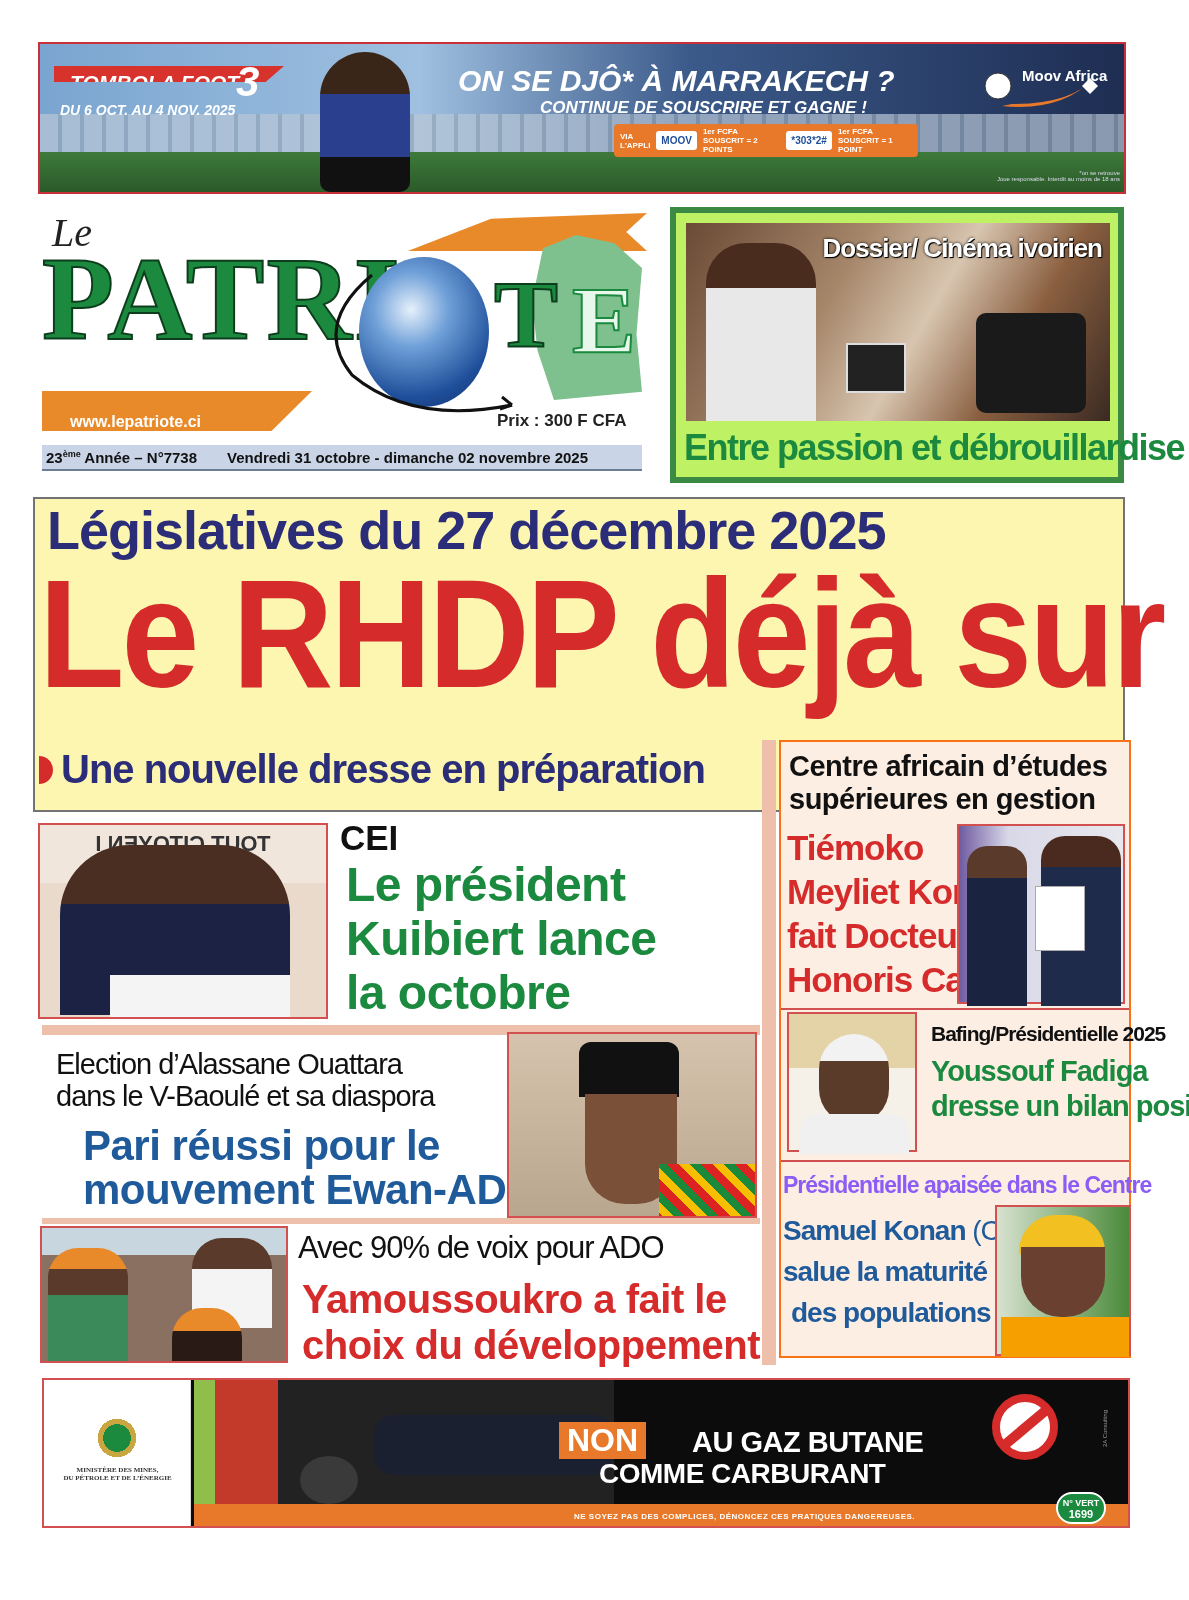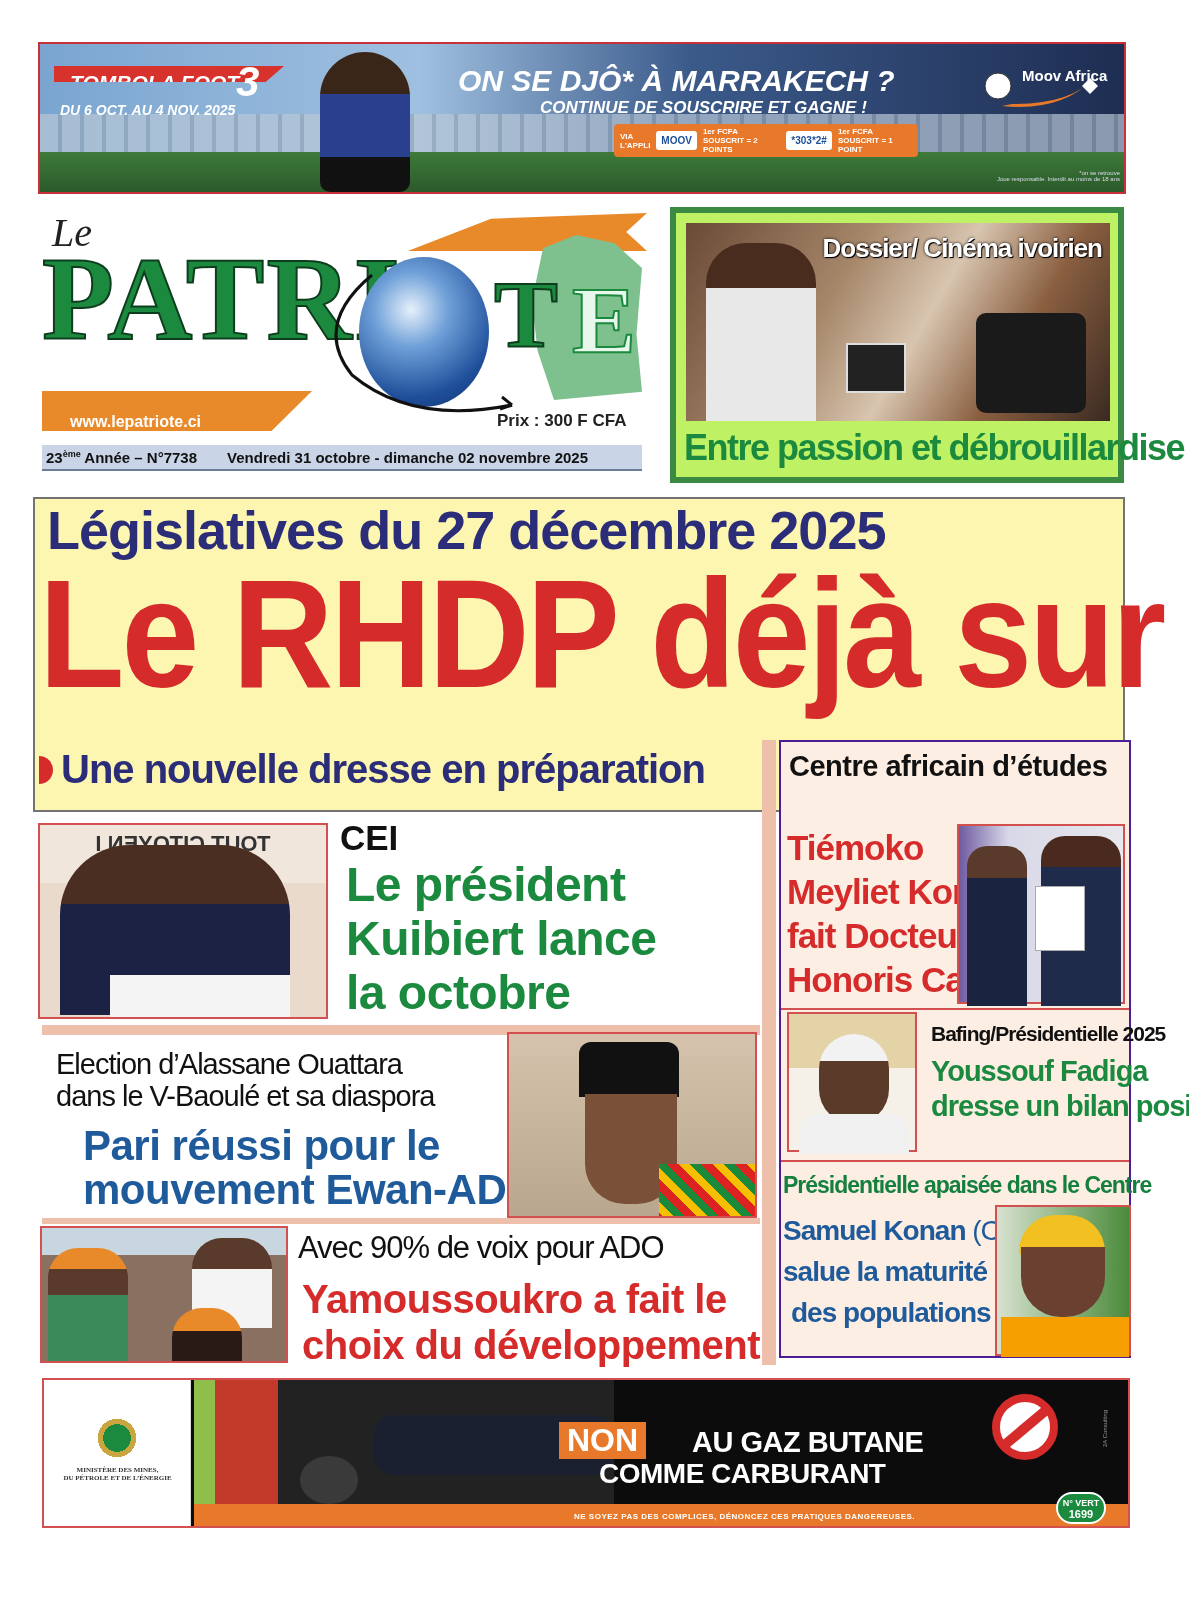--- a/index.html
+++ b/index.html
@@ -49,34 +49,34 @@
   
   #lead { left: 33px; top: 497px; width: 1092px; height: 315px; background: #fdf6b0; border: 2px solid #737373; }
   .lead-kicker { position: absolute; left: 12px; top: 0; color: #2b2d78; font-weight: 900; font-size: 54px; letter-spacing: -1px; white-space: nowrap; }
   .lead-title { position: absolute; left: 4px; top: 58px; color: #d62b2b; font-weight: 900; font-size: 140px; letter-spacing: -3px; line-height: 1; white-space: nowrap; transform: scaleY(1.1); transform-origin: left top; }
   .lead-sub { position: absolute; left: 4px; top: 248px; color: #2b2d78; font-weight: 900; font-size: 40px; letter-spacing: -1px; white-space: nowrap; display: flex; align-items: center; gap: 8px; }
   .bullet { width: 14px; height: 28px; background: #d62b2b; border-radius: 0 14px 14px 0; }
 
   .divider-v { left: 762px; top: 740px; width: 14px; height: 625px; background: #eebfaa; }
 
   
-  #right-col { left: 779px; top: 740px; width: 352px; height: 618px; background: #fdeee4; border: 2px solid #4c1d95; }
+  #right-col { left: 779px; top: 740px; width: 352px; height: 618px; background: #fdeee4; border: 2px solid #f97316; }
   .cesag-kicker { position: absolute; left: 8px; top: 8px; color: #111; font-weight: 700; font-size: 29px; line-height: 33px; letter-spacing: -0.5px; }
   .cesag-title { position: absolute; left: 6px; top: 84px; color: #d62b2b; font-weight: 900; font-size: 35px; line-height: 44px; letter-spacing: -1px; }
   .cesag-photo { position: absolute; left: 176px; top: 82px; width: 168px; height: 180px; border: 2px solid #d35050; background: linear-gradient(90deg,#6e5aa0 0%,#d8d8e8 30%,#e8e8ee 100%); }
   .cesag-photo .p1 { position: absolute; left: 8px; top: 20px; width: 60px; height: 160px; background: linear-gradient(180deg,#5a3a2a 0 20%,#1a2440 20%); border-radius: 20px 20px 0 0; }
   .cesag-photo .p2 { position: absolute; left: 82px; top: 10px; width: 80px; height: 170px; background: linear-gradient(180deg,#4a2a1e 0 18%,#1f2b4a 18%); border-radius: 24px 24px 0 0; }
   .cesag-photo .cert { position: absolute; left: 76px; top: 60px; width: 50px; height: 65px; background: #fff; border: 1px solid #aaa; }
   .hr-red { position: absolute; left: 0; height: 2px; width: 100%; background: #d35050; }
   .fadiga-photo { position: absolute; left: 6px; top: 270px; width: 130px; height: 140px; border: 2px solid #d35050; background: linear-gradient(180deg,#e5d3a8 0 40%,#f5f0e8 40%); }
   .fadiga-photo .face { position: absolute; left: 30px; top: 20px; width: 70px; height: 90px; border-radius: 35px; background: linear-gradient(180deg,#f2f2f2 0 30%,#5a3a28 30%); }
   .fadiga-photo .body { position: absolute; left: 10px; top: 100px; width: 110px; height: 40px; background: #f0f0f0; border-radius: 20px 20px 0 0; }
   .fadiga-kicker { position: absolute; left: 150px; top: 280px; color: #111; font-weight: 700; font-size: 21px; letter-spacing: -1px; white-space: nowrap; }
   .fadiga-title { position: absolute; left: 150px; top: 312px; color: #1b8a3f; font-weight: 900; font-size: 29px; line-height: 35px; letter-spacing: -1px; white-space: nowrap; }
-  .konan-kicker { position: absolute; left: 2px; top: 430px; color: #15803d; font-weight: 700; font-size: 23px; letter-spacing: -1px; white-space: nowrap; }
+  .konan-kicker { position: absolute; left: 2px; top: 430px; color: #8b5cf6; font-weight: 700; font-size: 23px; letter-spacing: -1px; white-space: nowrap; }
   .konan-title { position: absolute; left: 2px; top: 468px; color: #1f5a9a; font-weight: 900; font-size: 28px; line-height: 41px; letter-spacing: -1px; white-space: nowrap; }
   .konan-title .paren { font-weight: 400; }
   .konan-photo { position: absolute; left: 214px; top: 463px; width: 136px; height: 151px; border: 2px solid #d35050; background: linear-gradient(90deg,#d8e2d0,#4a8a3a); }
   .konan-photo .hat { position: absolute; left: 22px; top: 8px; width: 86px; height: 40px; background: #f2c020; border-radius: 40px 40px 4px 4px; }
   .konan-photo .face { position: absolute; left: 24px; top: 40px; width: 84px; height: 70px; background: #6a4030; border-radius: 0 0 40px 40px; }
   .konan-photo .shirt { position: absolute; left: 4px; top: 110px; width: 128px; height: 40px; background: #f5a000; }
 
   
   .cei-photo { left: 38px; top: 823px; width: 290px; height: 196px; border: 2px solid #d35050; background: linear-gradient(180deg,#f0e6dc 0 30%,#e9dacb 30%); overflow: hidden; }
   .cei-photo .banner { position: absolute; left: 0; top: 6px; width: 100%; font-weight: 700; font-size: 22px; color: #333; transform: scaleX(-1); text-align: center; }
@@ -227,20 +227,21 @@
 </div>
 <div class="abs yam-kicker">Avec 90% de voix pour ADO</div>
 <div class="abs yam-title">
   <div>Yamoussoukro a fait le</div>
   <div>choix du développement</div>
 </div>
 
 <div id="right-col" class="abs">
   <div class="cesag-kicker">
     <div>Centre africain d’études</div>
+    <div>supérieures en gestion</div>
   </div>
   <div class="cesag-title">
     <div>Tiémoko</div>
     <div>Meyliet Koné</div>
     <div>fait Docteur</div>
     <div>Honoris Causa</div>
   </div>
   <div class="cesag-photo">
     <div class="p1"></div>
       <div class="p2"></div>

